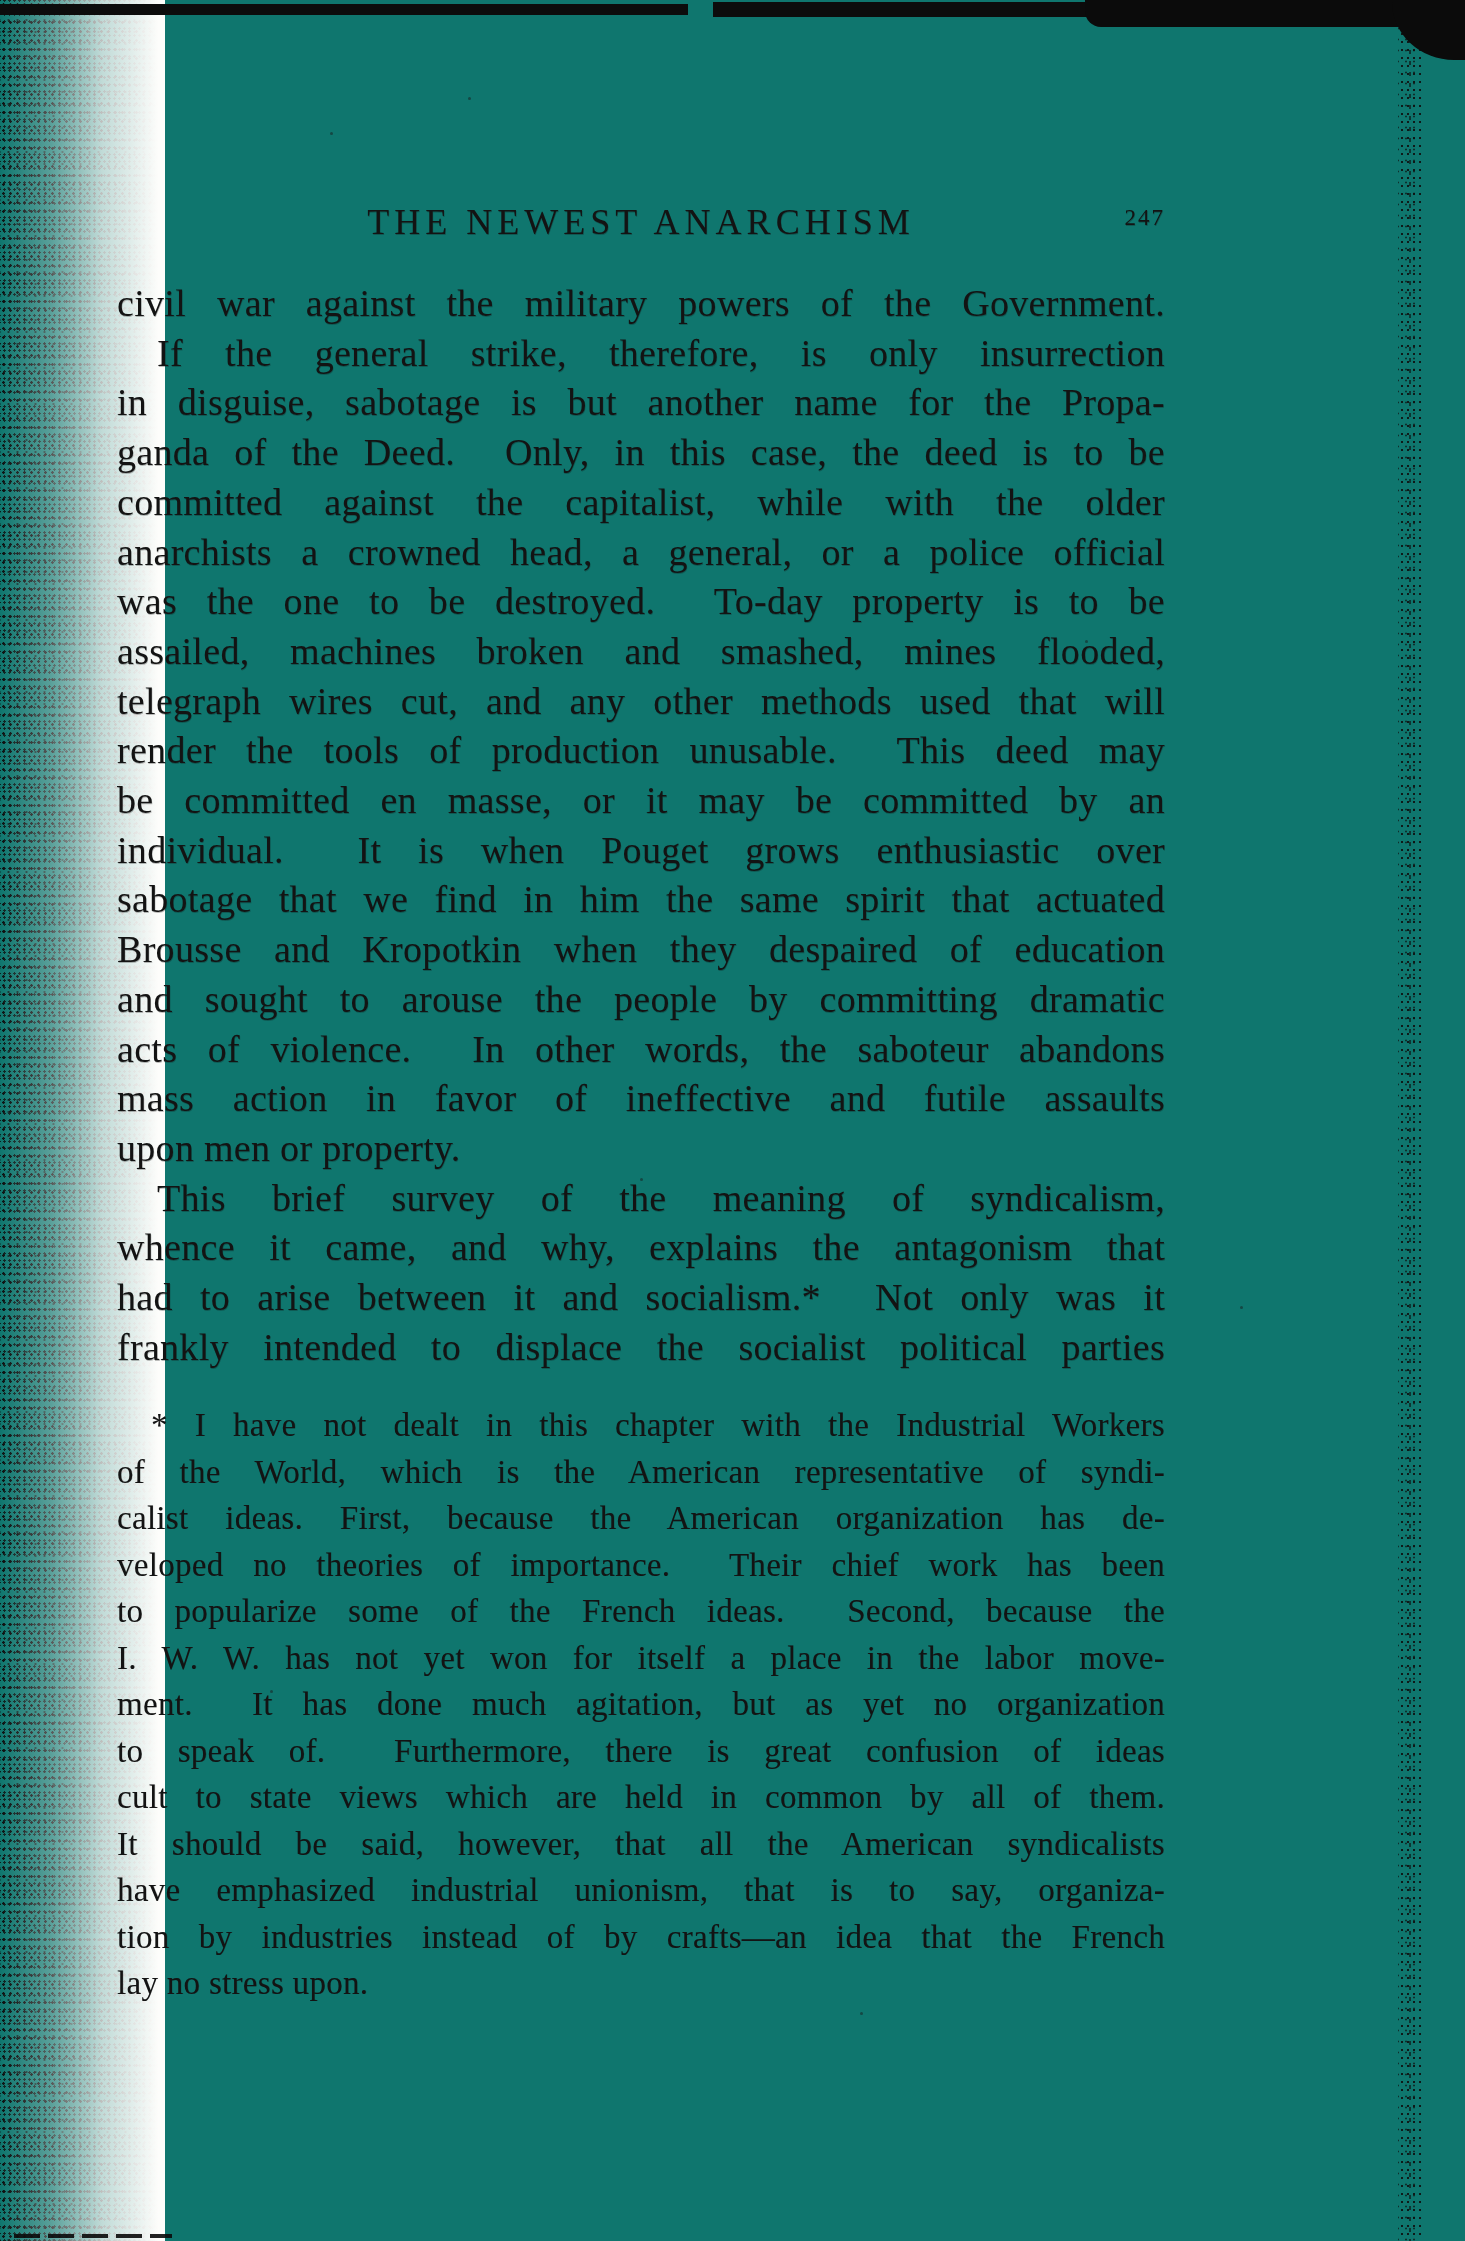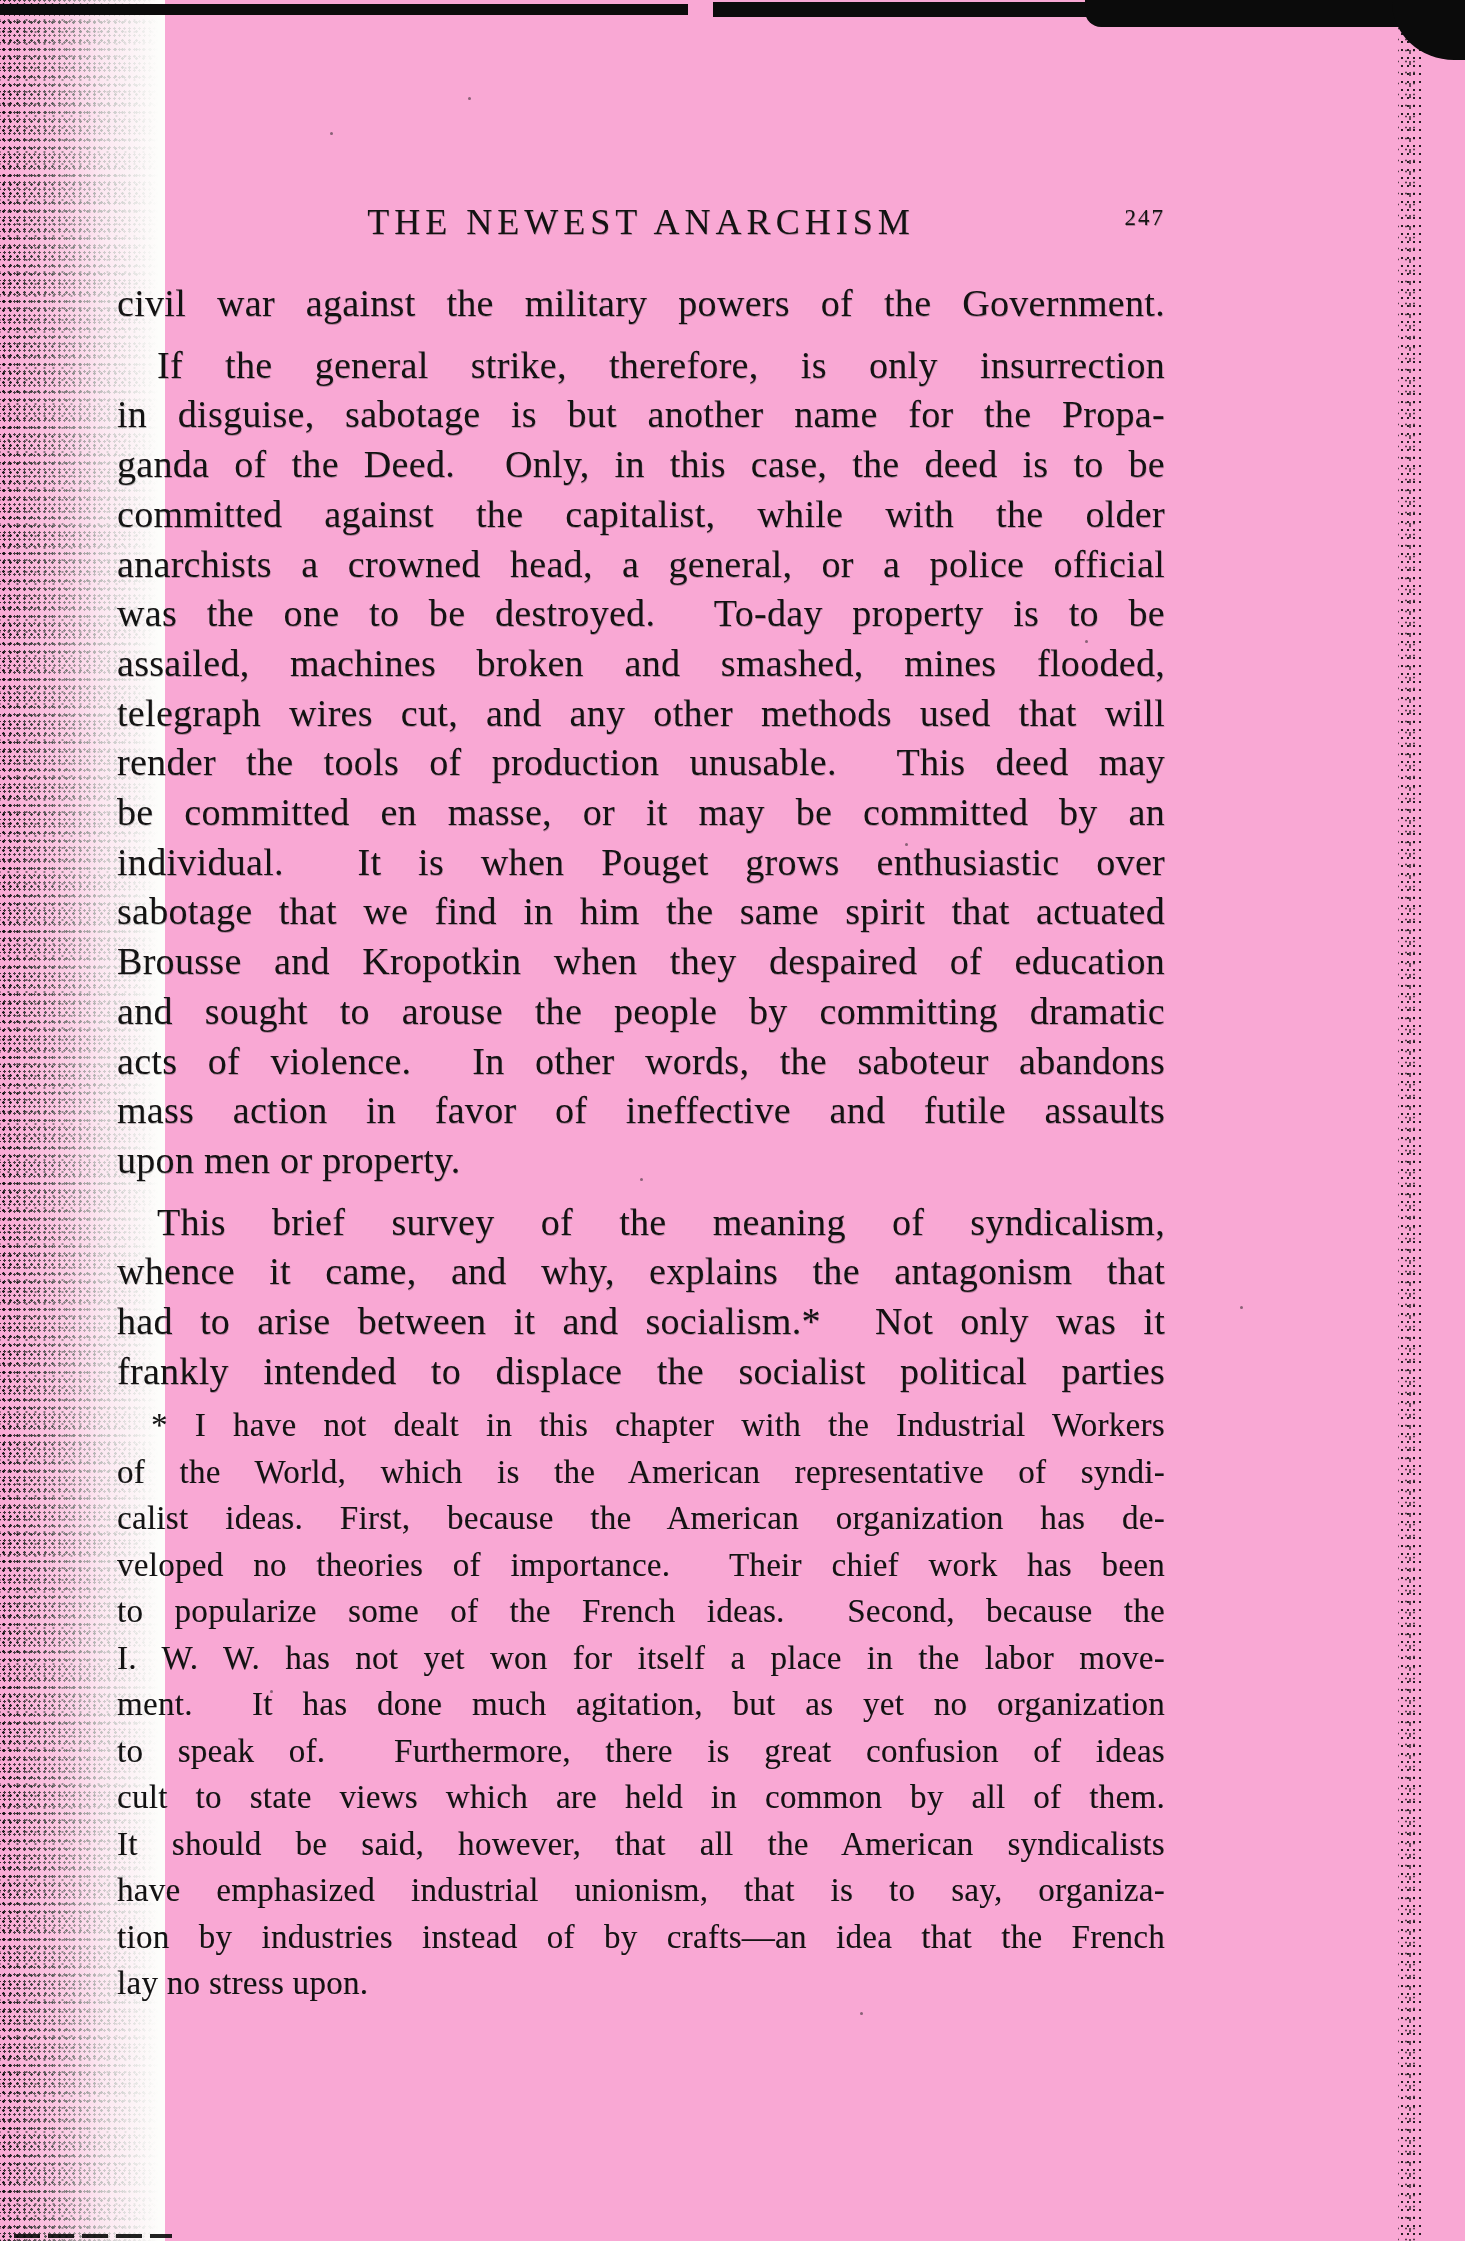--- a/index.html
+++ b/index.html
@@ -1,20 +1,20 @@
 <!DOCTYPE html>
 <html><head>
 <meta charset="utf-8">
 <style>
   html, body { margin: 0; padding: 0; background: #e8e8e6; }
   .page {
     position: relative;
     width: 1465px;
     height: 2241px;
-    background: #f9a8d4;
+    background: #0f766e;
     overflow: hidden;
     font-family: "Liberation Serif", "DejaVu Serif", serif;
     color: #131313;
   }
   
   .left-noise {
     position: absolute; left: 0; top: 0; width: 165px; height: 2241px; z-index: 1;
     background-image:
       linear-gradient(to right, rgba(253,253,251,0) 0%, rgba(253,253,251,0.30) 30%, rgba(253,253,251,0.75) 62%, rgba(253,253,251,1) 96%),
       radial-gradient(circle, rgba(10,10,10,0.95) 1.1px, rgba(10,10,10,0) 1.5px),
@@ -60,21 +60,21 @@
     font-size: 38px; line-height: 49.7px; letter-spacing: 0.3px;
     text-shadow: 0.5px 0.5px 0 rgba(19,19,19,0.28);
   }
   .footnote {
     position: absolute; left: 117px; top: 1402px; width: 1048px; z-index: 3;
     font-size: 33px; line-height: 46.5px; letter-spacing: 0.3px;
     text-shadow: 0.4px 0.4px 0 rgba(19,19,19,0.28);
   }
   .tline { text-align: justify; text-align-last: justify; }
   .tline.lastleft { text-align-last: left; }
-  .body-text .indent { text-indent: 40px; margin-top: 12px; }
+  .body-text .indent { text-indent: 40px; }
   .footnote .indent { text-indent: 34px; }
   .it { }
 </style>
 </head>
 <body>
 
 <div class="page">
 
   <div class="left-noise"></div>
   <div class="top-bar-left"></div>

